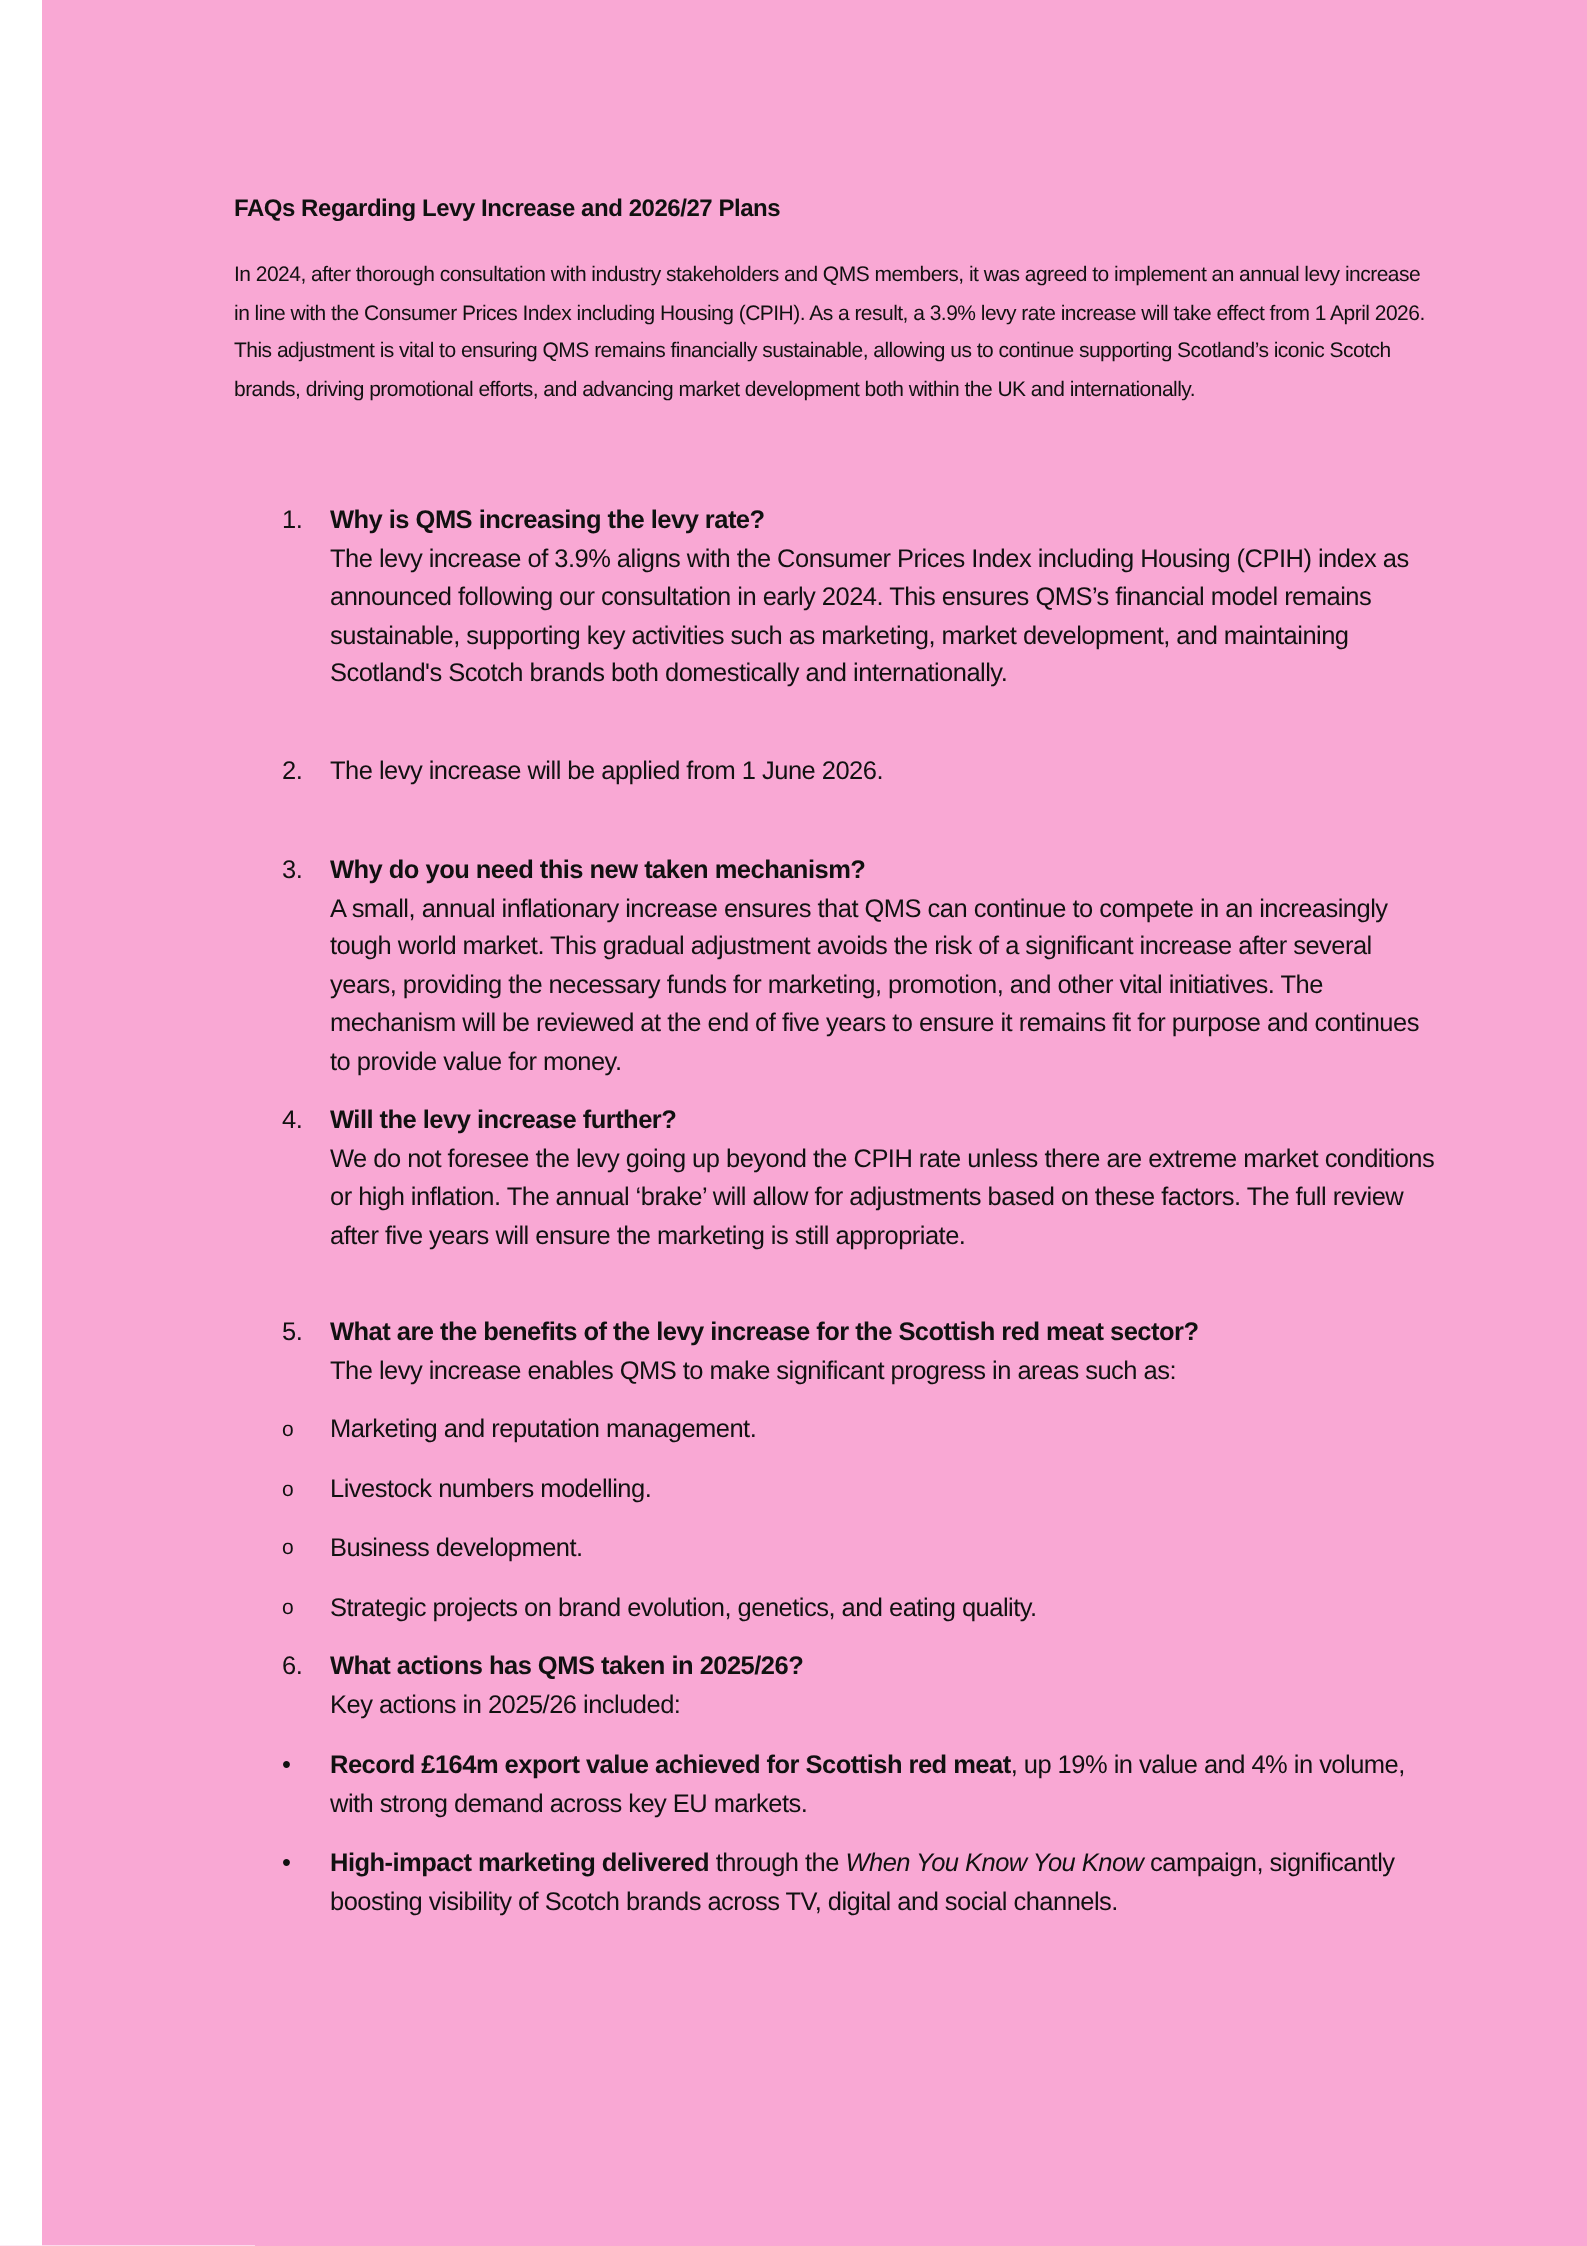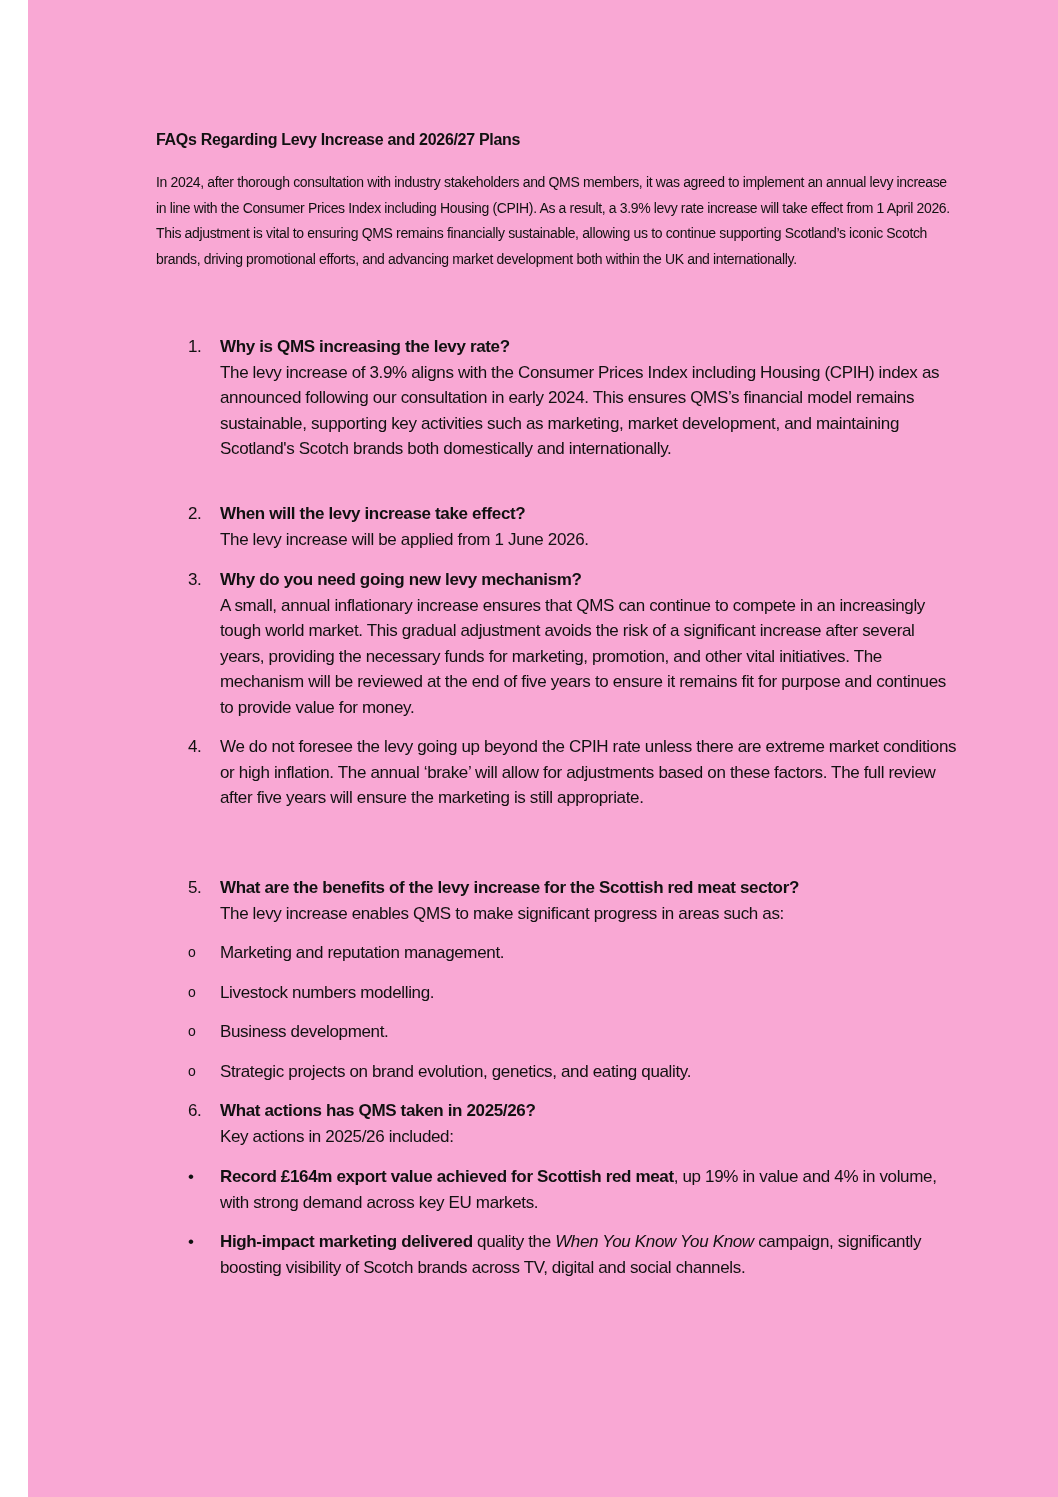--- a/index.html
+++ b/index.html
@@ -31,36 +31,36 @@
     <span class="num">1.</span>
     <div class="body">
       <div class="q">Why is QMS increasing the levy rate?</div>
       <div>The levy increase of 3.9% aligns with the Consumer Prices Index including Housing (CPIH) index as announced following our consultation in early 2024. This ensures QMS’s financial model remains sustainable, supporting key activities such as marketing, market development, and maintaining Scotland's Scotch brands both domestically and internationally.</div>
     </div>
   </div>
 
   <div class="block" style="top:501px;">
     <span class="num">2.</span>
     <div class="body">
-      <div class="q">When will the levy increase take effect?</div>
       <div>The levy increase will be applied from 1 June 2026.</div>
     </div>
   </div>
 
   <div class="block" style="top:567px;">
     <span class="num">3.</span>
     <div class="body">
-      <div class="q">Why do you need going new levy mechanism?</div>
+      <div class="q">Why do you need this new taken mechanism?</div>
       <div>A small, annual inflationary increase ensures that QMS can continue to compete in an increasingly tough world market. This gradual adjustment avoids the risk of a significant increase after several years, providing the necessary funds for marketing, promotion, and other vital initiatives. The mechanism will be reviewed at the end of five years to ensure it remains fit for purpose and continues to provide value for money.</div>
     </div>
   </div>
 
   <div class="block" style="top:734px;">
     <span class="num">4.</span>
     <div class="body">
+      <div class="q">Will the levy increase further?</div>
       <div>We do not foresee the levy going up beyond the CPIH rate unless there are extreme market conditions or high inflation. The annual ‘brake’ will allow for adjustments based on these factors. The full review after five years will ensure the marketing is still appropriate.</div>
     </div>
   </div>
 
   <div class="block" style="top:875px;">
     <span class="num">5.</span>
     <div class="body">
       <div class="q">What are the benefits of the levy increase for the Scottish red meat sector?</div>
       <div>The levy increase enables QMS to make significant progress in areas such as:</div>
     </div>
@@ -91,16 +91,16 @@
     </div>
   </div>
 
   <div class="block" style="top:1164px;">
     <span class="marker dot">•</span>
     <div class="body"><b>Record £164m export value achieved for Scottish red meat</b><span>, up 19% in value and 4% in volume, with strong demand across key EU markets.</span></div>
   </div>
 
   <div class="block" style="top:1229px;">
     <span class="marker dot">•</span>
-    <div class="body"><b>High-impact marketing delivered</b><span> quality the </span><i>When You Know You Know</i><span> campaign, significantly boosting visibility of Scotch brands across TV, digital and social channels.</span></div>
+    <div class="body"><b>High-impact marketing delivered</b><span> through the </span><i>When You Know You Know</i><span> campaign, significantly boosting visibility of Scotch brands across TV, digital and social channels.</span></div>
   </div>
 
 </div>
 
 </body></html>

